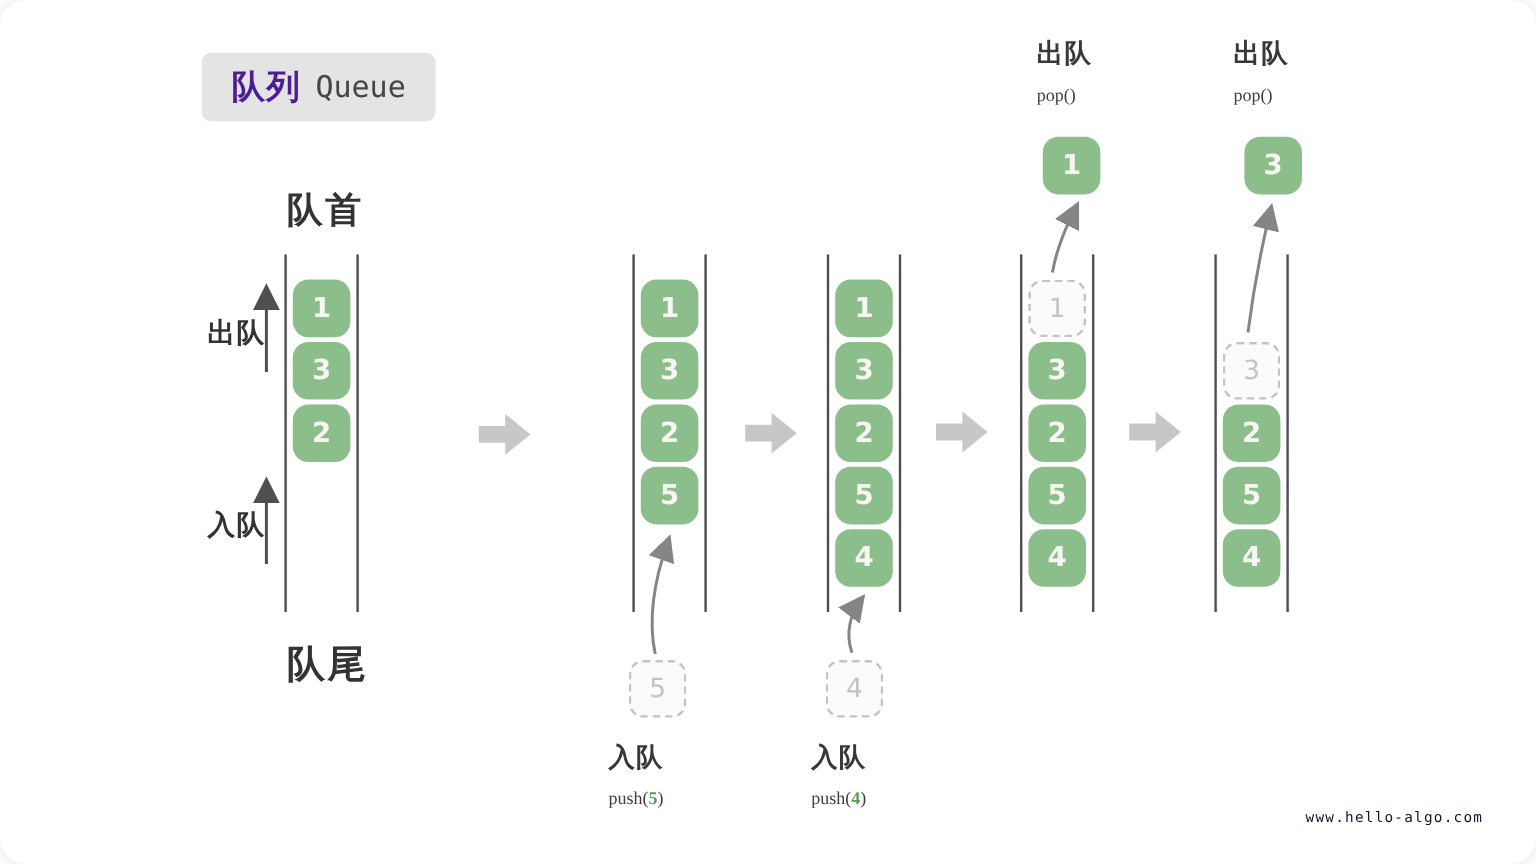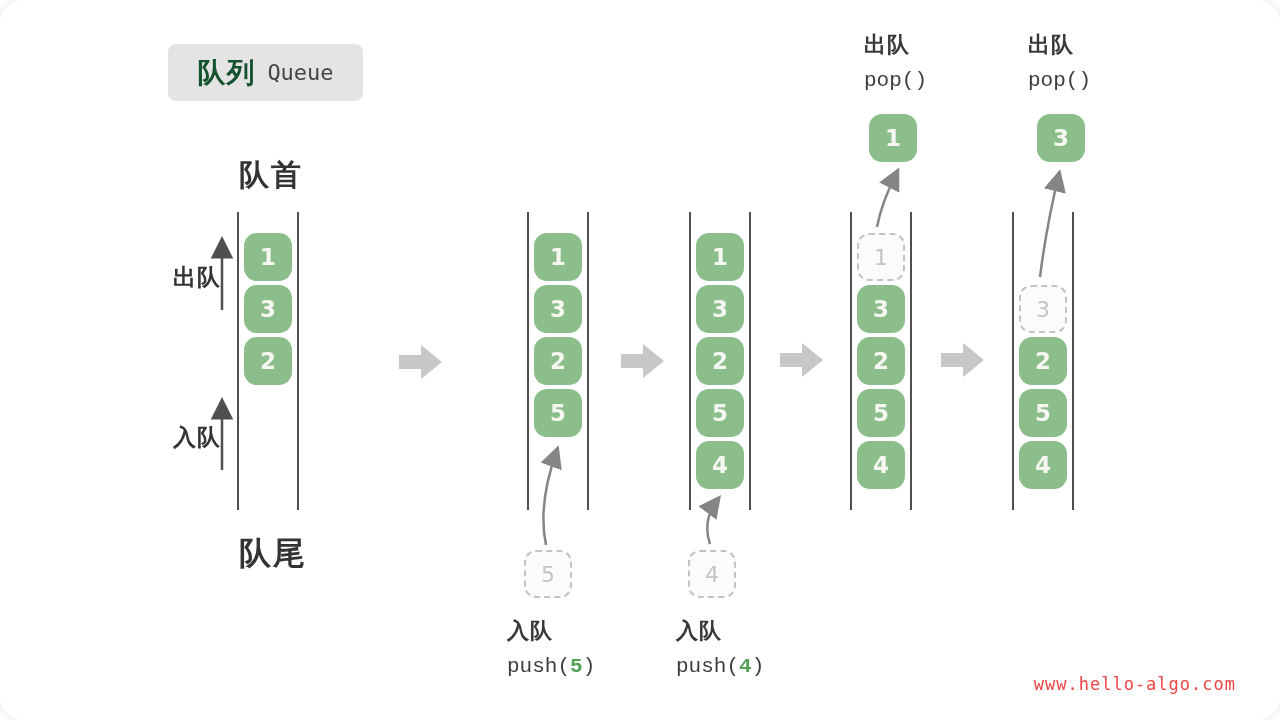--- a/index.html
+++ b/index.html
@@ -11,22 +11,22 @@
     box-shadow:0 0 12px rgba(0,0,0,0.10);
     overflow:hidden;
     font-family:"DejaVu Sans","Liberation Sans",sans-serif;
   }
   
   .badge{
     position:absolute;left:168px;top:44px;width:195px;height:57px;
     background:#e4e4e4;border-radius:8px;
     display:flex;align-items:center;justify-content:center;gap:12px;
   }
-  .badge .zh{font-size:28px;font-weight:bold;color:#14532d;letter-spacing:1px;}
-  .badge .en{font-size:22px;color:#454545;font-family:"DejaVu Sans Mono","Liberation Mono",monospace;}
+  .badge .zh{font-size:28px;font-weight:bold;color:#4c1d95;letter-spacing:1px;}
+  .badge .en{font-size:25px;color:#454545;font-family:"DejaVu Sans Mono","Liberation Mono",monospace;}
   
   .lbl{position:absolute;color:#333;font-weight:bold;}
   .lbl-front{left:239px;top:155px;font-size:30px;letter-spacing:2px;}
   .lbl-rear{left:239px;top:532px;font-size:32px;letter-spacing:2px;}
   .lbl-deq{left:173px;top:262px;font-size:23px;letter-spacing:1px;}
   .lbl-enq{left:173px;top:422px;font-size:23px;letter-spacing:1px;}
   
   .stage{position:absolute;top:212px;width:62px;height:298px;}
   .stage .rail{position:absolute;top:0;width:2px;height:100%;background:#4f4f4f;}
   .rail.l{left:0;} .rail.r{right:0;}
@@ -42,29 +42,29 @@
     background:#fbfbfb;border:2px dashed #c3c3c3;border-radius:12px;
     display:flex;align-items:center;justify-content:center;
     color:#c3c3c3;font-size:22px;font-weight:500;
   }
   .ghost.free{left:auto;} 
   .qbox.free{left:auto;}  
   .slot1{top:21px;} .slot2{top:73px;} .slot3{top:125px;} .slot4{top:177px;} .slot5{top:229px;}
   
   .op{position:absolute;color:#383838;}
   .op .zh{display:block;font-size:22px;font-weight:600;letter-spacing:1px;margin-bottom:9px;}
-  .op .code{font-family:Liberation Mono, monospace;font-size:21px;color:#3d3d3d;text-align:right;}
+  .op .code{font-family:Liberation Serif, serif;font-size:15px;color:#3d3d3d;text-align:right;}
   .op .code .arg{color:#55a055;font-weight:bold;}
   
   .overlay{position:absolute;left:0;top:0;pointer-events:none;}
   
   .watermark{
     position:absolute;right:44px;top:674px;
     font-family:"DejaVu Sans Mono","Liberation Mono",monospace;
-    font-size:17px;color:#ef4444;letter-spacing:1px;
+    font-size:12px;color:#0f172a;letter-spacing:1px;
   }
 </style>
 </head>
 <body>
 
 <div class="card">
 
   <svg class="overlay" width="1280" height="720">
     <defs>
       <path id="barrow" d="M0,-7 H22 V-17 L43,0 L22,17 V7 H0 Z"></path>

